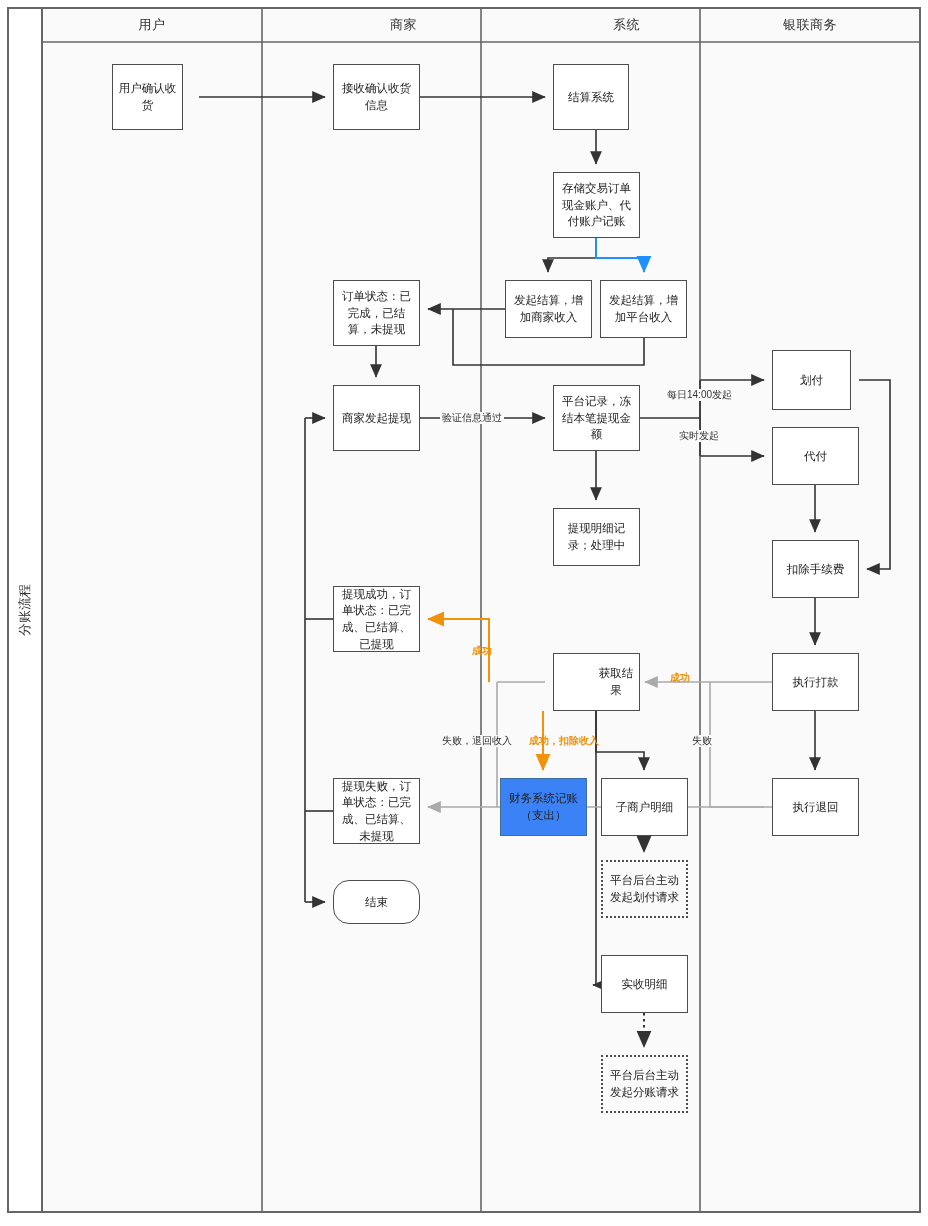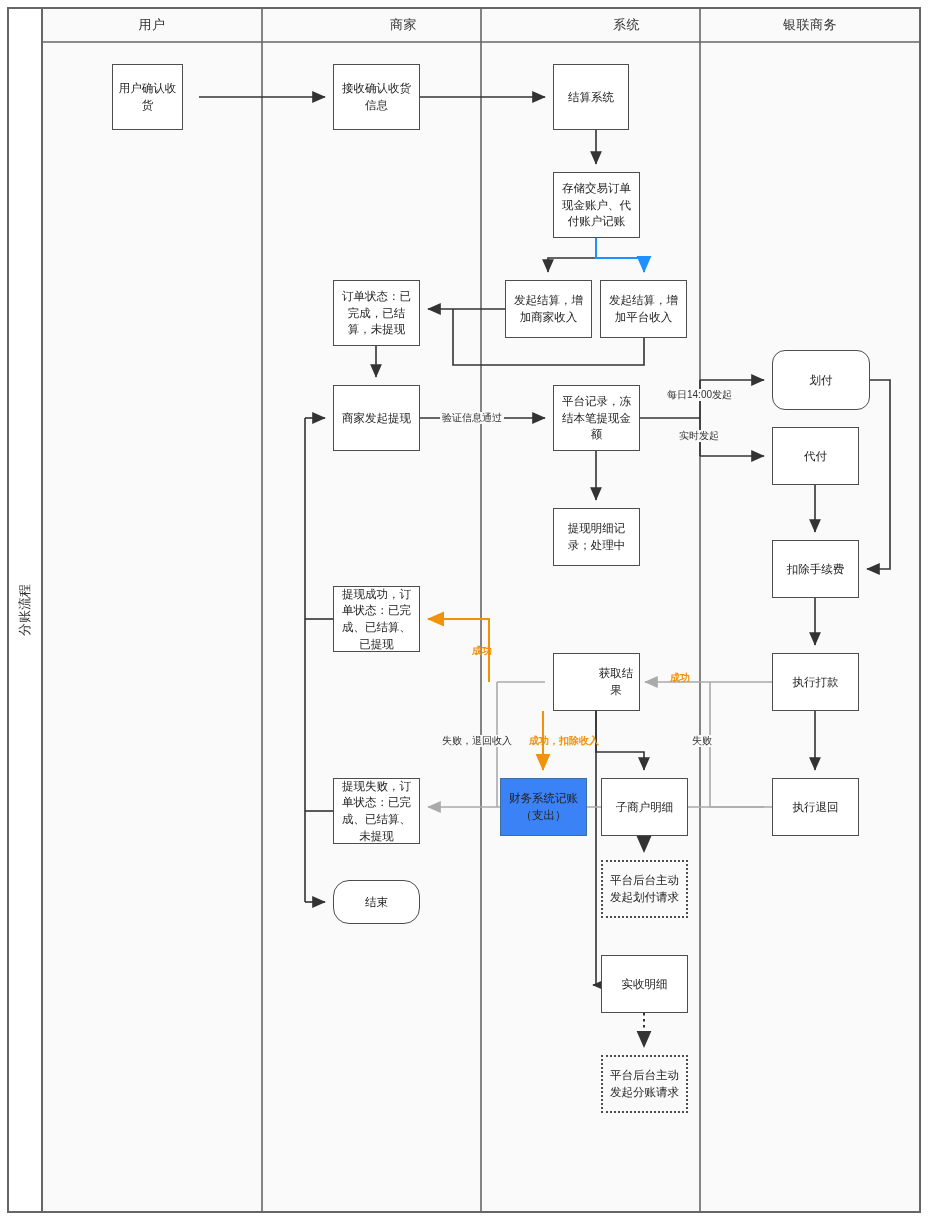--- a/index.html
+++ b/index.html
@@ -156,21 +156,21 @@
 加平台收入</div>
   <div class="node" style="left:333px;top:385px;width:87px;height:66px;">商家发起提现</div>
   <div class="node" style="left:333px;top:280px;width:87px;height:66px;">订单状态：已
 完成，已结
 算，未提现</div>
   <div class="node" style="left:553px;top:385px;width:87px;height:66px;">平台记录，冻
 结本笔提现金
 额</div>
   <div class="node" style="left:553px;top:508px;width:87px;height:58px;">提现明细记
 录；处理中</div>
-  <div class="node" style="left:772px;top:350px;width:98px;height:60px;border-radius:13px;">划付</div>
+  <div class="node" style="left:772px;top:350px;width:79px;height:60px;">划付</div>
   <div class="node" style="left:772px;top:427px;width:87px;height:58px;">代付</div>
   <div class="node" style="left:772px;top:540px;width:87px;height:58px;">扣除手续费</div>
   <div class="node" style="left:772px;top:653px;width:87px;height:58px;">执行打款</div>
   <div class="node" style="left:772px;top:778px;width:87px;height:58px;">执行退回</div>
   <div class="node" style="left:333px;top:586px;width:87px;height:66px;">提现成功，订
 单状态：已完
 成、已结算、
 已提现</div>
   <div class="node" style="left:333px;top:778px;width:87px;height:66px;">提现失败，订
 单状态：已完

